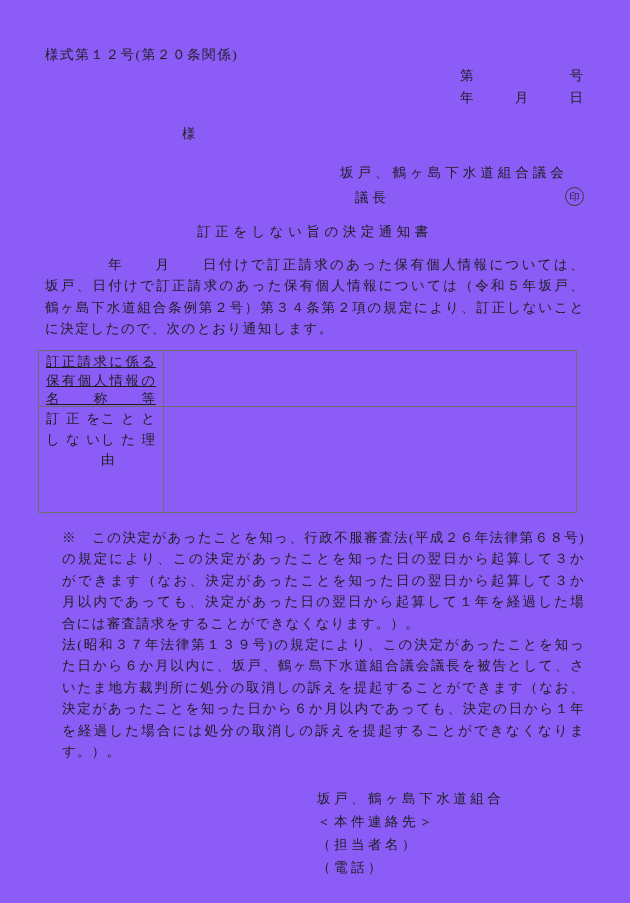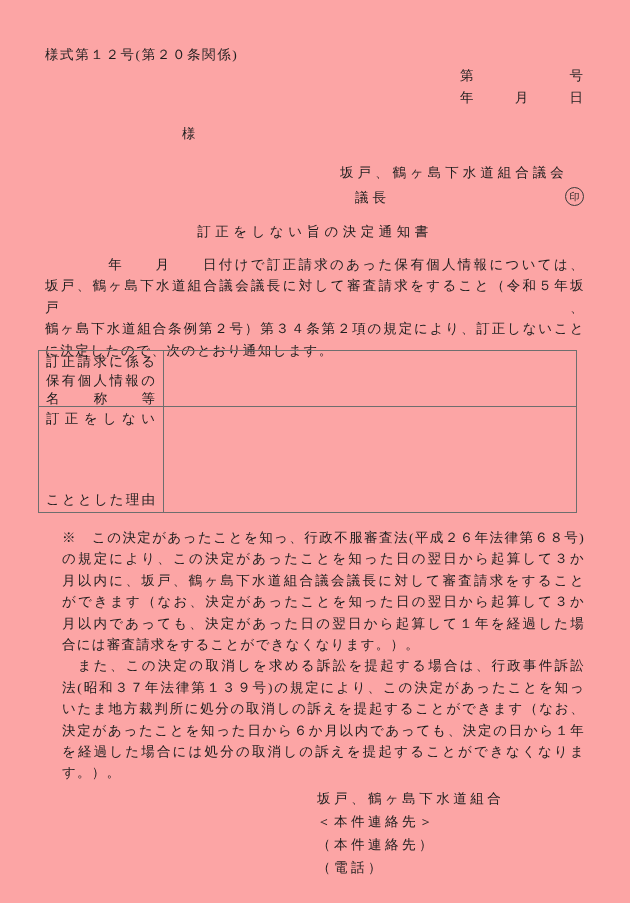--- a/index.html
+++ b/index.html
@@ -1,17 +1,17 @@
 <!DOCTYPE html>
 <html><head>
 <meta charset="utf-8">
 <style>
   html,body{margin:0;padding:0;background:#ffffff;}
   .page{
-    position:relative;width:630px;height:903px;background:#fca5a5;overflow:hidden;
+    position:relative;width:630px;height:903px;background:#8b5cf6;overflow:hidden;
     font-family:"Liberation Serif","DejaVu Serif",serif;
     color:#1e1e1e;font-size:13.5px;
   }
   .abs{position:absolute;}
   .form-label{left:45px;top:46px;letter-spacing:1.6px;}
   .docnum{left:460px;top:67px;width:123px;display:flex;justify-content:space-between;}
   .dateline{left:460px;top:89px;width:123px;display:flex;justify-content:space-between;}
   .addressee{left:182px;top:125px;letter-spacing:2px;}
   .sender-org{left:340px;top:164px;letter-spacing:4px;}
   .sender-title{left:355px;top:189px;letter-spacing:4px;}
@@ -22,27 +22,27 @@
   .doc-title{left:0;top:223px;width:630px;text-align:center;letter-spacing:4.5px;}
   .body-par{left:45px;top:254px;width:540px;line-height:21.4px;letter-spacing:1.5px;}
 
   
   .plines > div{text-align:justify;text-align-last:justify;}
   .plines > div:last-child{text-align-last:left;}
   .jlines > div{text-align:justify;text-align-last:justify;}
 
   .info-table{left:38px;top:350px;width:539px;border:1px solid #6e6e6e;box-sizing:border-box;}
   .trow{display:flex;}
-  .trow-1{height:55px;border-bottom:1px solid #6e6e6e;}
+  .trow-1{height:55px;border-bottom:1px solid #6e6e6e;text-decoration:underline;}
   .trow-2{height:105px;}
   .tlabel{
     width:125px;box-sizing:border-box;border-right:1px solid #6e6e6e;
     padding:2px 7px;line-height:18.6px;letter-spacing:1px;flex-shrink:0;
   }
-  .tlabel-center{display:flex;flex-direction:column;justify-content:space-between;line-height:20.5px;}
+  .tlabel-center{display:flex;justify-content:flex-end;line-height:20.5px;}
   .tlabel-center > div{width:100%;}
   .tvalue{flex:1;}
 
   .note{left:62px;top:527px;width:523px;line-height:21.4px;letter-spacing:1.2px;}
   .contact{left:317px;top:787px;line-height:23px;letter-spacing:3.5px;}
 </style>
 </head>
 <body>
 
 <div class="page">
@@ -65,21 +65,21 @@
   <div class="abs sender-org">坂戸、鶴ヶ島下水道組合議会</div>
   <div class="abs sender-title">議長</div>
   <div class="abs seal">
     <span>印</span>
   </div>
 
   <div class="abs doc-title">訂正をしない旨の決定通知書</div>
 
   <div class="abs body-par plines">
       <div>　　　　年　　月　　日付けで訂正請求のあった保有個人情報については、</div>
-      <div>坂戸、鶴ヶ島下水道組合議会議長に対して審査請求をすること（令和５年坂戸、</div>
+      <div>坂戸、日付けで訂正請求のあった保有個人情報については（令和５年坂戸、</div>
       <div>鶴ヶ島下水道組合条例第２号）第３４条第２項の規定により、訂正しないこと</div>
       <div>に決定したので、次のとおり通知します。</div>
     </div>
 
   <div class="abs info-table">
     <div class="trow trow-1">
       <div class="tlabel jlines">
           <div>訂正請求に係る</div>
           <div>保有個人情報の</div>
           <div>名称等</div>
@@ -92,35 +92,34 @@
           <div>こととした理由</div>
         </div>
       <div class="tvalue"></div>
     </div>
   </div>
 
   <div class="abs note">
     <div class="plines">
         <div>※　この決定があったことを知っ、行政不服審査法(平成２６年法律第６８号)</div>
         <div>の規定により、この決定があったことを知った日の翌日から起算して３か</div>
-        <div>月以内に、坂戸、鶴ヶ島下水道組合議会議長に対して審査請求をすること</div>
         <div>ができます（なお、決定があったことを知った日の翌日から起算して３か</div>
         <div>月以内であっても、決定があった日の翌日から起算して１年を経過した場</div>
         <div>合には審査請求をすることができなくなります。）。</div>
       </div>
     <div class="plines">
-        <div>　また、この決定の取消しを求める訴訟を提起する場合は、行政事件訴訟</div>
         <div>法(昭和３７年法律第１３９号)の規定により、この決定があったことを知っ</div>
+        <div>た日から６か月以内に、坂戸、鶴ヶ島下水道組合議会議長を被告として、さ</div>
         <div>いたま地方裁判所に処分の取消しの訴えを提起することができます（なお、</div>
         <div>決定があったことを知った日から６か月以内であっても、決定の日から１年</div>
         <div>を経過した場合には処分の取消しの訴えを提起することができなくなりま</div>
         <div>す。）。</div>
       </div>
   </div>
 
   <div class="abs contact">
     <div>坂戸、鶴ヶ島下水道組合</div>
     <div>＜本件連絡先＞</div>
-    <div>（本件連絡先）</div>
+    <div>（担当者名）</div>
     <div>（電話）</div>
   </div>
 
 </div>
 
 </body></html>

